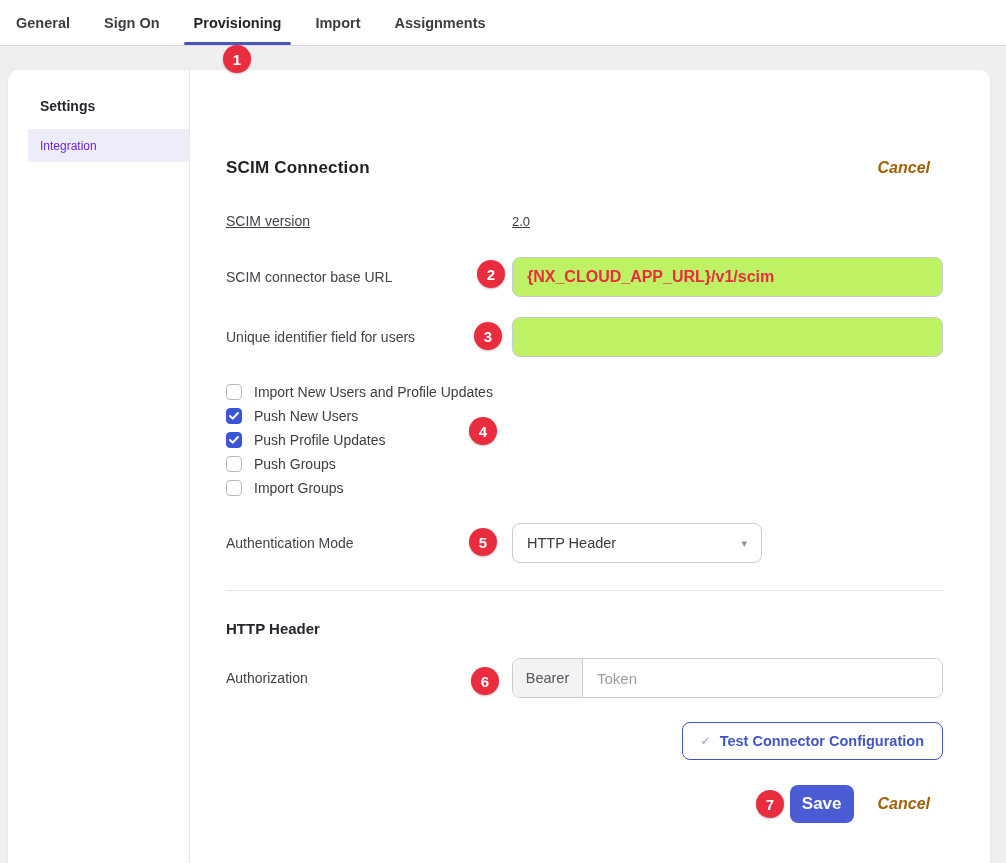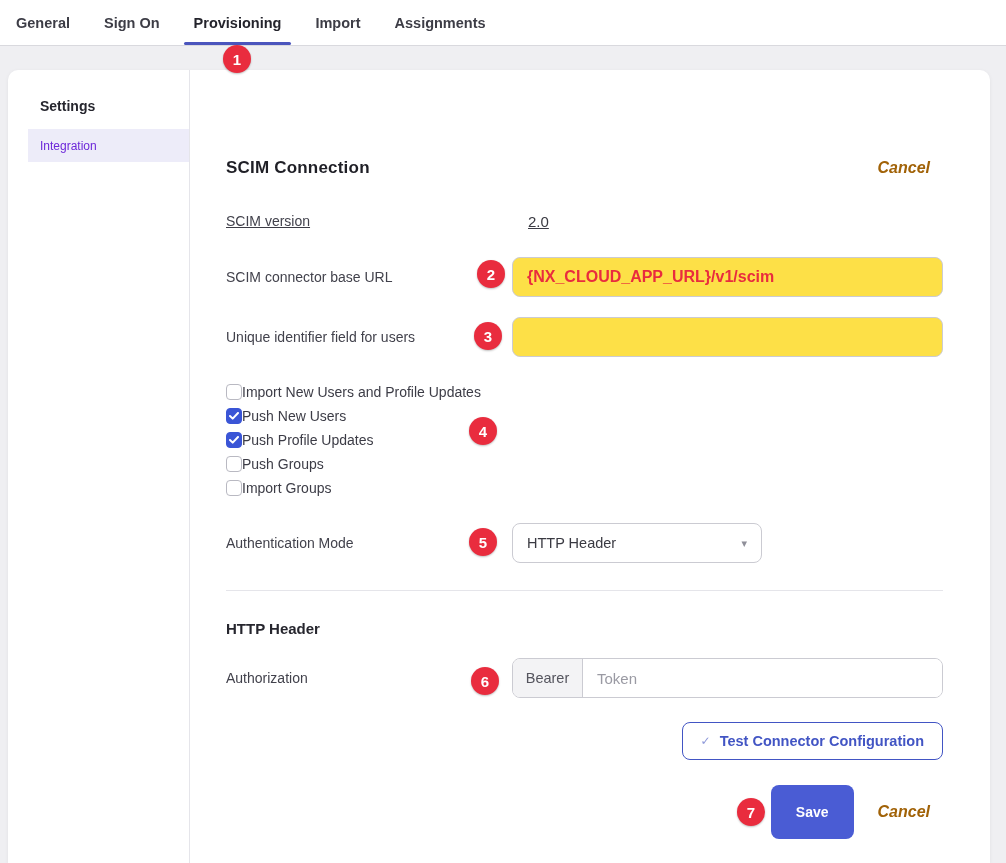--- a/index.html
+++ b/index.html
@@ -67,37 +67,37 @@
   .link { color:#a16207; font-weight:700; font-size:16px; text-decoration:none; cursor:pointer; background:none; border:none; font-family:inherit;font-style:italic; }
   .panel-header .link { margin-right:13px; }
 
   .form-row { display:flex; position:relative; }
   .form-label { width:286px; flex-shrink:0; font-size:14px; color:#42424c; }
   .v-center { align-items:center; }
   .control { flex:1; min-width:0; }
 
   .text-input {
     width:100%; height:40px; border:1px solid #cbcbd2; border-radius:8px;
-    padding:0 14px; font-size:15px; color:#3a3a42; background:#fde047;
+    padding:0 14px; font-size:15px; color:#3a3a42; background:#bef264;
     font-family:inherit; outline:none;
   }
   .url-input { color:#e92c3e; font-weight:700; font-size:16px; }
 
   .row-version { margin-bottom:24px; height:24px;text-decoration:underline; }
-  .row-version .value-text { font-size:15px; color:#3a3a42;margin-left:16px; }
+  .row-version .value-text { font-size:13px; color:#3a3a42; }
   .row-baseurl { margin-bottom:20px; }
   .row-unique  { margin-bottom:23px; }
   .row-actions { margin-bottom:23px; }
   .row-actions .form-label { padding-top:4px; }
   .row-authmode { margin-bottom:27px; }
   .row-auth { margin-bottom:24px; }
 
   
   .checkbox-list { display:flex; flex-direction:column; }
-  .checkbox-row { height:24px; display:flex; align-items:center; cursor:pointer; }
+  .checkbox-row { height:24px; display:flex; align-items:center; gap:12px; cursor:pointer; }
   .checkbox {
     width:16px; height:16px; border:1.5px solid #b9b9c2; border-radius:4px;
     background:#fff; display:flex; align-items:center; justify-content:center; flex-shrink:0;
   }
   .checkbox svg { display:none; }
   .checkbox.checked { background:#3a55d6; border-color:#3a55d6; }
   .checkbox.checked svg { display:block; }
   .checkbox-label { font-size:14px; color:#3c3c46; }
 
   
@@ -134,22 +134,22 @@
     height:38px; border:1.5px solid #4255c4; border-radius:8px; background:#fff;
     color:#4255c4; font-weight:700; font-size:14.5px; font-family:inherit;
     display:flex; align-items:center; gap:9px; padding:0 18px; cursor:pointer;
   }
   .test-check { color:#8c97d8; font-size:12px; font-weight:400; }
 
   
   .row-save { display:flex; justify-content:flex-end; align-items:center; margin-right:13px; }
   .row-save .step-badge { margin-right:6px; }
   .save-btn {
-    height:54px; padding:0 25px; background:#4a5cd4; color:#fff;
-    border:none; border-radius:8px; font-weight:700; font-size:14px;
+    height:38px; padding:0 12px; background:#4a5cd4; color:#fff;
+    border:none; border-radius:8px; font-weight:700; font-size:17px;
     font-family:inherit; cursor:pointer;
   }
   .row-save .link { margin-left:24px; }
 
   
   #badge-2 { left:251px; top:3px; }
   #badge-3 { left:248px; top:5px; }
   #badge-4 { left:243px; top:37px; }
   #badge-5 { left:243px; top:5px; }
   #badge-6 { left:245px; top:9px; }

